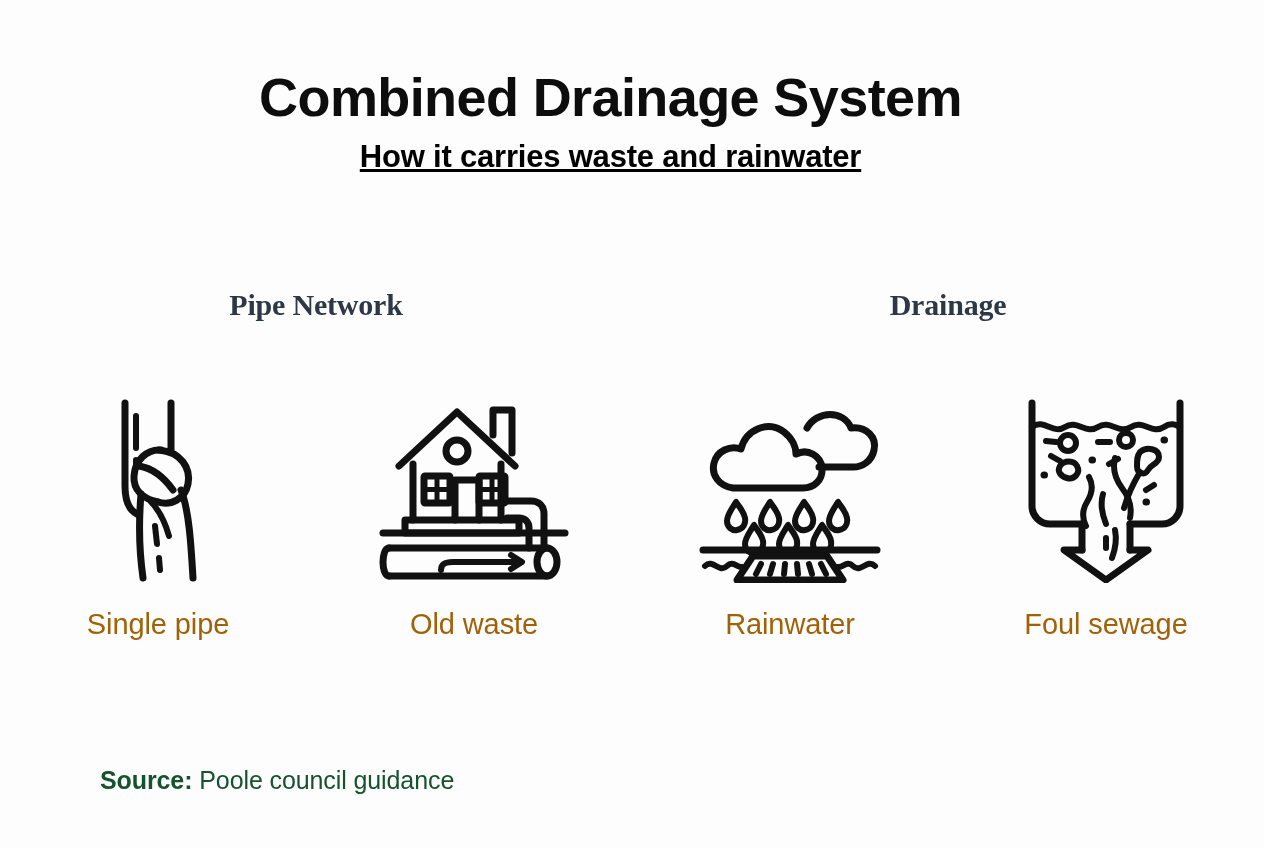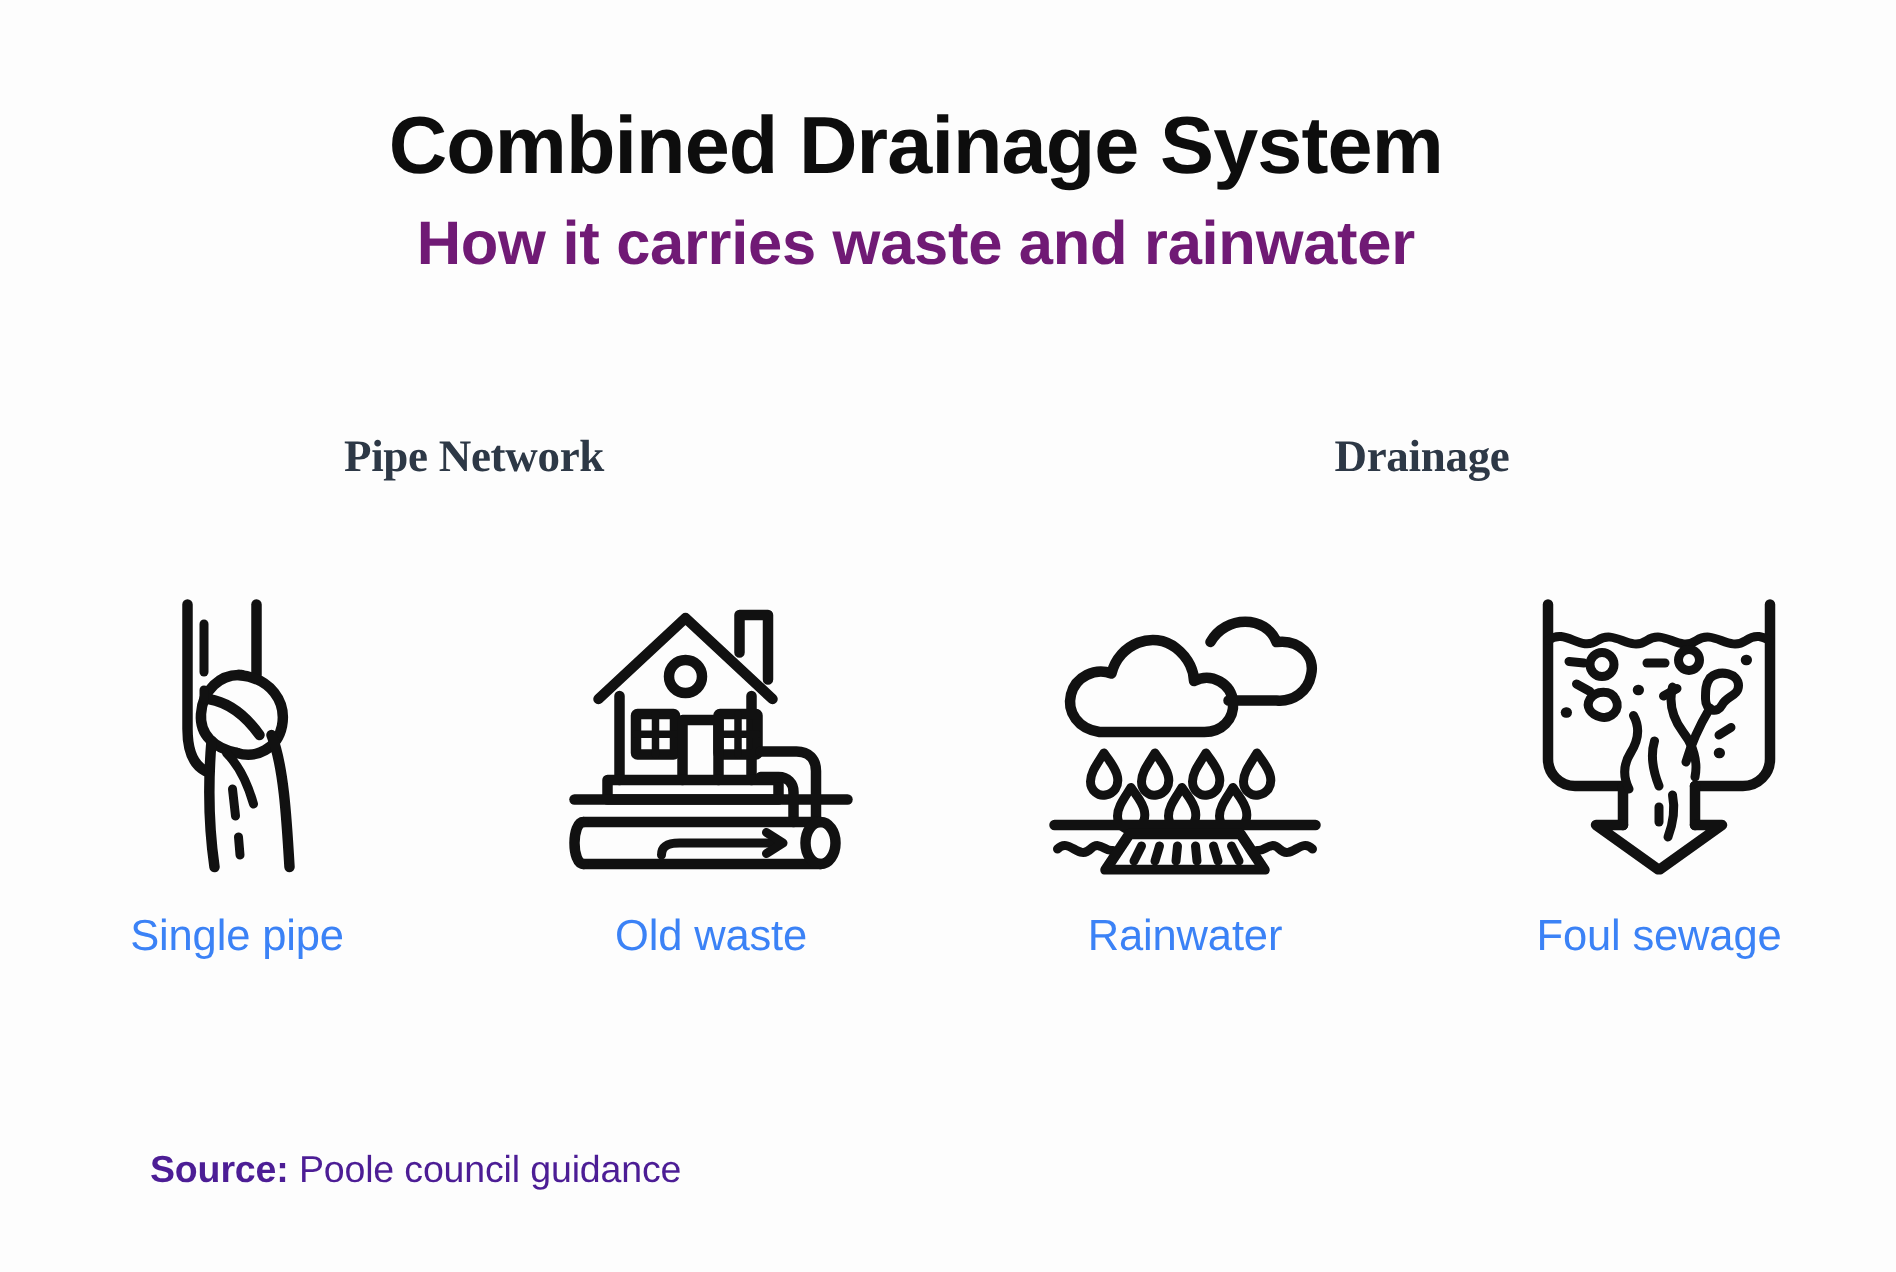--- a/index.html
+++ b/index.html
@@ -32,26 +32,27 @@
   }
   .title {
     font-size: 54px;
     font-weight: 700;
     letter-spacing: -0.6px;
     color: #0d0d0d;
     line-height: 1.08;
     margin: 0;
   }
   .subtitle {
-    font-size: 41px;
+    font-size: 31px;
     font-weight: 700;
-    color: #701a75;
+    color: #000000;
     letter-spacing: -0.2px;
     margin: 14px 0 0 0;
     line-height: 1.1;
+    text-decoration: underline;
   }
 
   
   .group-headings {
     position: absolute;
     top: 288px;
     left: 0;
     width: 1264px;
     display: flex;
   }
@@ -88,34 +89,34 @@
     display: flex;
     align-items: flex-start;
     justify-content: center;
   }
   .item-icon svg {
     display: block;
   }
   .item-label {
     font-size: 29px;
     font-weight: 400;
-    color: #3b82f6;
+    color: #a16207;
     letter-spacing: -0.1px;
     margin-top: 22px;
     line-height: 1;
     white-space: nowrap;
   }
 
   
   .source {
     position: absolute;
     left: 100px;
     top: 768px;
     font-size: 25px;
-    color: #4c1d95;
+    color: #14532d;
     letter-spacing: -0.1px;
     line-height: 1;
   }
   .source-label {
     font-weight: 700;
   }
   .source-text {
     font-weight: 400;
   }
 </style>

